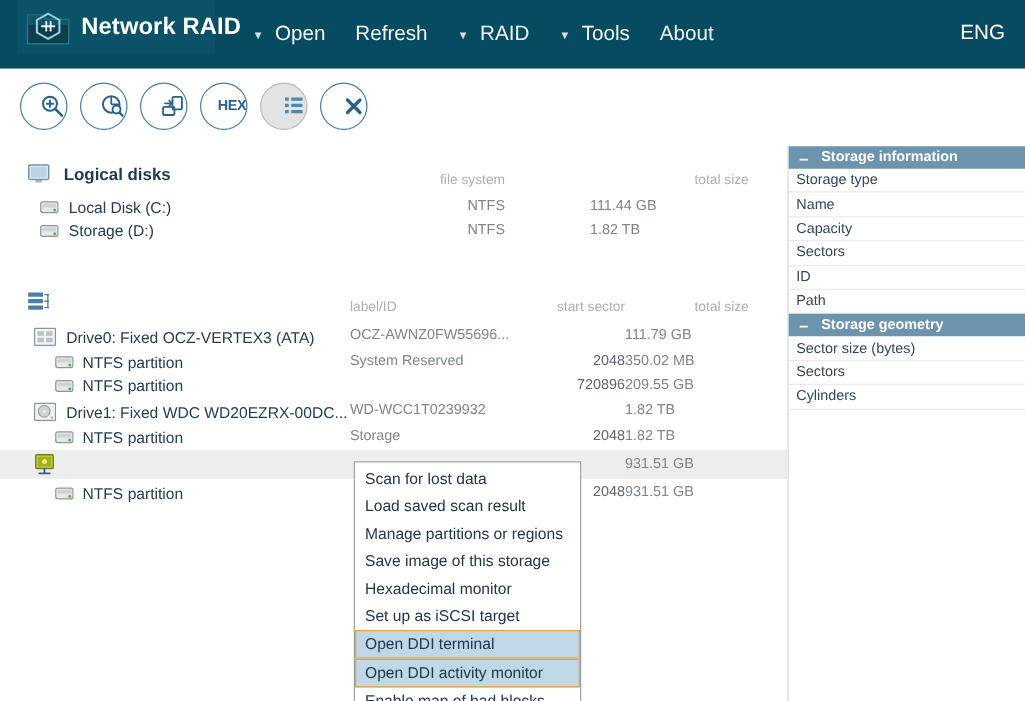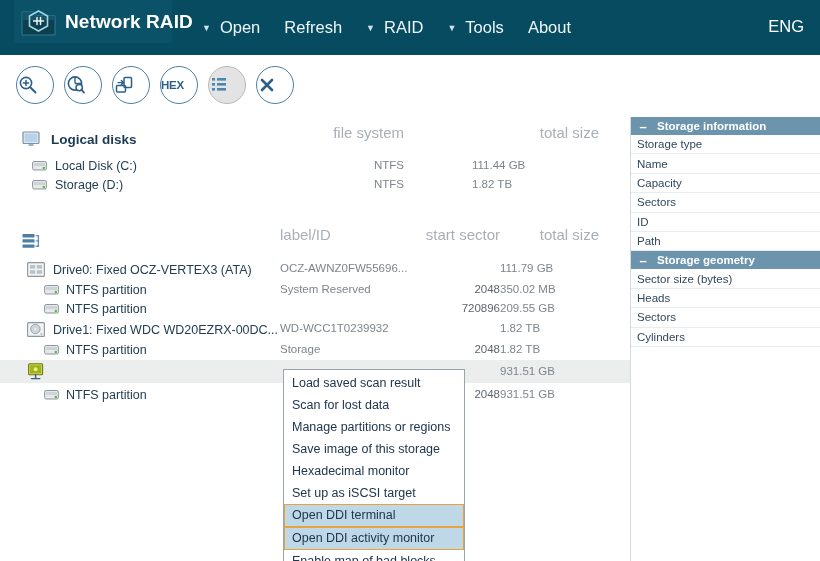--- a/index.html
+++ b/index.html
@@ -46,21 +46,21 @@
 
   
   .toolbar {
     position: absolute; top: 55px; left: 0;
     width: 820px; height: 62px; background: #ffffff;
   }
   .tb-btn {
     position: absolute; top: 11px;
     width: 38px; height: 38px; border-radius: 50%;
     border: 1.6px solid #4a7fa5; background: #ffffff;
-    display: flex; align-items: center; justify-content: flex-start;
+    display: flex; align-items: center; justify-content: flex-end;
     cursor: pointer;
   }
   .tb-btn.active { background: #e3e3e3; border-color: #b9b9b9; }
   .tb-btn .hexlabel {
     font-size: 11.5px; font-weight: bold; color: #2d6089;
     font-family: "Liberation Sans", sans-serif; letter-spacing: -.3px;
   }
 
   
   .list-panel {
@@ -70,22 +70,22 @@
   .section-head {
     position: relative; height: 30px;
     display: flex; align-items: center;
   }
   .section-icon { width: 18px; height: 16px; margin-left: 22px; flex: 0 0 auto; }
   .section-title {
     font-size: 13.5px; font-weight: bold; color: #1b3a52;
     margin-left: 11px; white-space: nowrap;
   }
   .col-head {
-    position: absolute; font-size: 15px; color: #a8b0b6;
-    top: 0; white-space: nowrap;
+    position: absolute; font-size: 11px; color: #a8b0b6;
+    top: 14px; white-space: nowrap;
   }
   .row {
     position: relative; height: 19px;
     display: flex; align-items: center; font-size: 12.5px; color: #233d52;
   }
   .row.sel { background: #eceded; }
   .row-icon { flex: 0 0 auto; display: block; }
   .row-label { white-space: nowrap; overflow: hidden; }
   .cell {
     position: absolute; font-size: 11.5px; color: #7d858c;
@@ -398,33 +398,30 @@
       </div>
 
     <div class="side-head">
       <span class="minus">–</span>
       <span class="sh-title">Storage geometry</span>
     </div>
     <div class="side-row">
         <span>Sector size (bytes)</span>
       </div>
     <div class="side-row">
-        <span>Heads</span>
-      </div>
-    <div class="side-row">
         <span>Sectors</span>
       </div>
     <div class="side-row">
         <span>Cylinders</span>
       </div>
   </div>
 
   <div class="ctx">
+    <div class="ctx-item">Scan for lost data</div>
     <div class="ctx-item">Load saved scan result</div>
-    <div class="ctx-item">Scan for lost data</div>
     <div class="ctx-item">Manage partitions or regions</div>
     <div class="ctx-item">Save image of this storage</div>
     <div class="ctx-item">Hexadecimal monitor</div>
     <div class="ctx-item">Set up as iSCSI target</div>
     <div class="ctx-item hl">Open DDI terminal</div>
     <div class="ctx-item hl">Open DDI activity monitor</div>
     <div class="ctx-item">Enable map of bad blocks</div>
   </div>
 
 </div>

